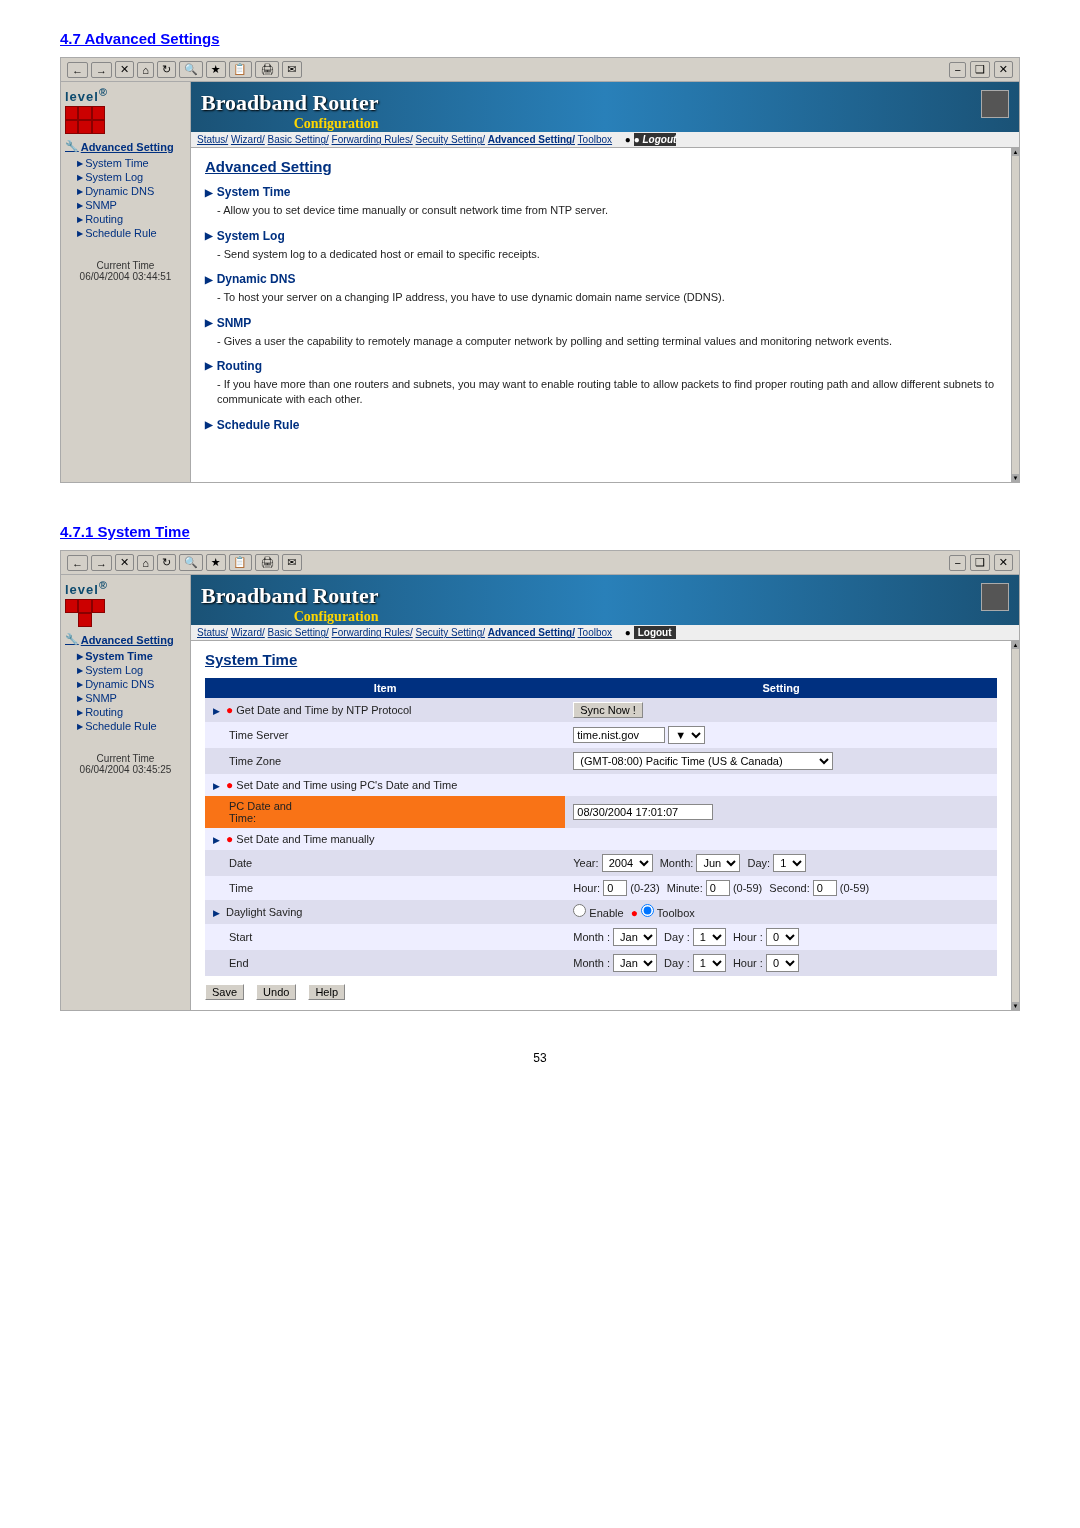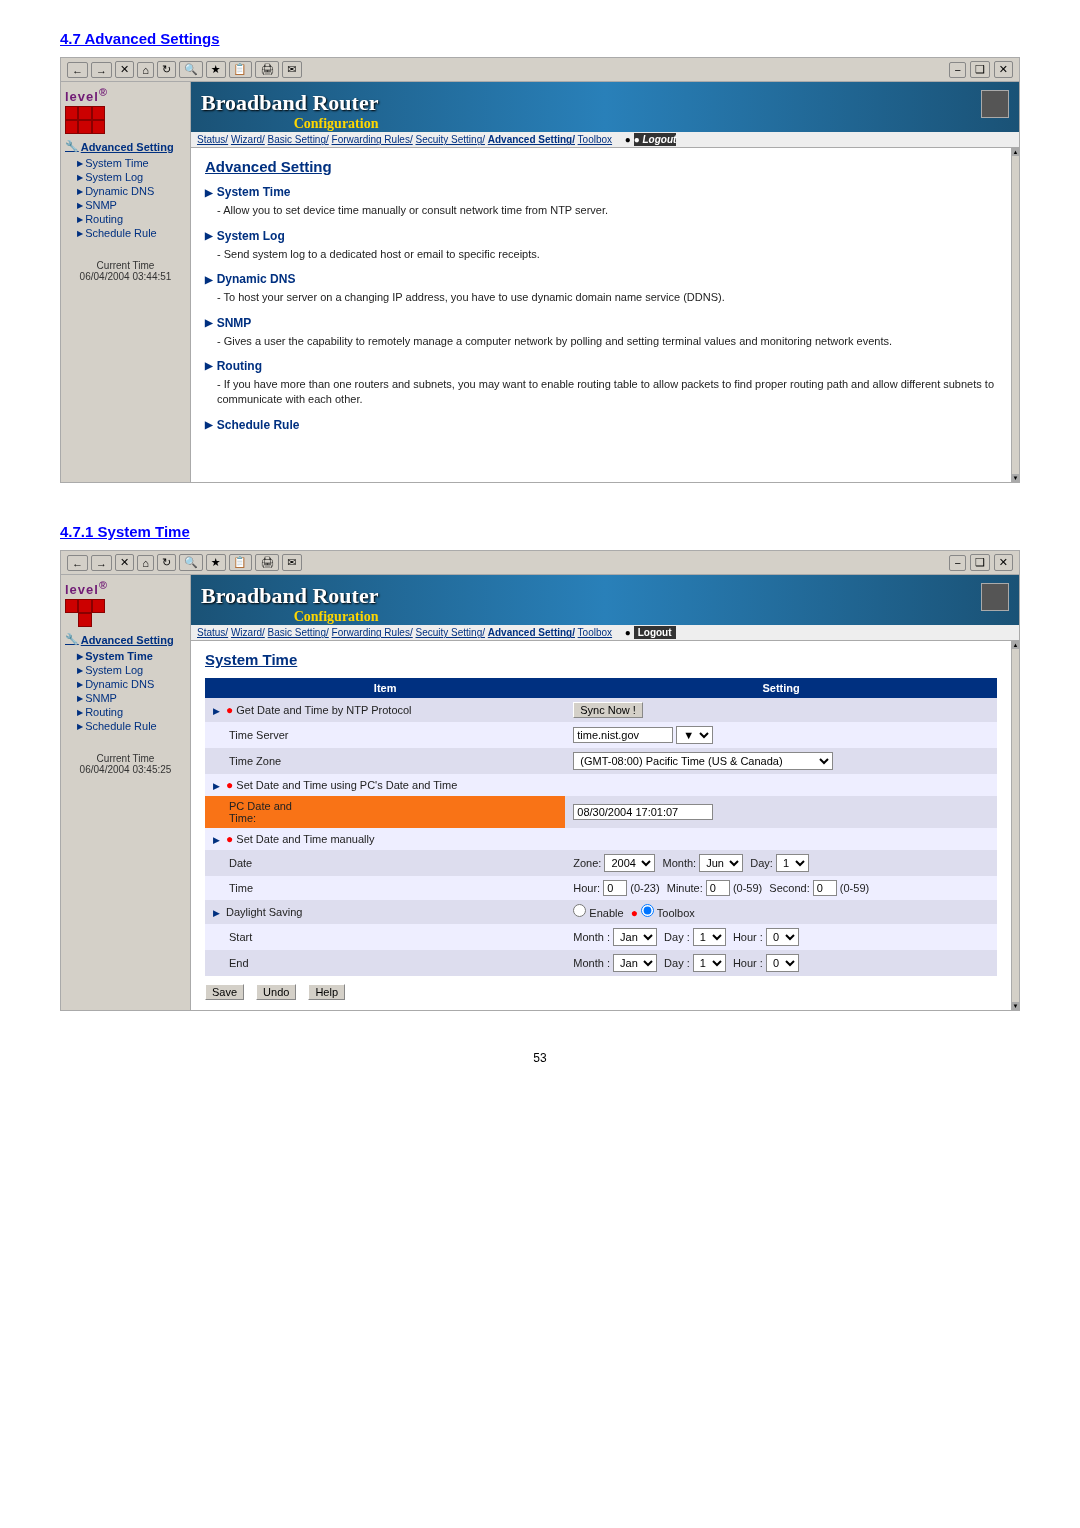--- a/index.html
+++ b/index.html
@@ -69,21 +69,21 @@
       padding: 4px;
     }
 
     .logo-area {
       margin-bottom: 6px;
     }
 
     .logo-text {
       font-size: 13px;
       font-weight: bold;
-      color: #701a75;
+      color: #0c4a6e;
       letter-spacing: 1px;
     }
 
     .logo-blocks {
       display: grid;
       grid-template-columns: 1fr 1fr 1fr;
       width: 40px;
       height: 28px;
       margin: 2px 0;
     }
@@ -560,21 +560,21 @@
                     <span class="radio-dot">●</span>
                     <span>Get Date and Time by NTP Protocol</span>
                   </td>
                   <td style="background:#dde;">
                     <button class="btn-small">Sync Now !</button>
                   </td>
                 </tr>
                 <tr>
                   <td style="background:#eef;padding-left:24px;">Time Server</td>
                   <td style="background:#eef;">
-                    <input type="text" value="time.nist.gov" style="width: 100px;">
+                    <input type="text" value="time.nist.gov" style="width: 92px;">
                     <select><option>▼</option></select>
                   </td>
                 </tr>
                 <tr>
                   <td style="background:#dde;padding-left:24px;">Time Zone</td>
                   <td style="background:#dde;">
                     <select style="width:260px;">
                       <option>(GMT-08:00) Pacific Time (US &amp; Canada)</option>
                     </select>
                   </td>
@@ -599,21 +599,21 @@
                   <td style="background:#eef;">
                     <span class="row-arrow">▶</span>
                     <span style="color:#f00;font-size:12px;">●</span>
                     <span>Set Date and Time manually</span>
                   </td>
                   <td style="background:#eef;"></td>
                 </tr>
                 <tr>
                   <td style="background:#dde;padding-left:24px;">Date</td>
                   <td style="background:#dde;">
-                    <span>Zone:</span>
+                    <span>Year:</span>
                     <select><option>2004</option></select>
                     <span style="margin-left:4px;">Month:</span>
                     <select><option>Jun</option></select>
                     <span style="margin-left:4px;">Day:</span>
                     <select><option>1</option></select>
                   </td>
                 </tr>
                 <tr>
                   <td style="background:#eef;padding-left:24px;">Time</td>
                   <td style="background:#eef;">

